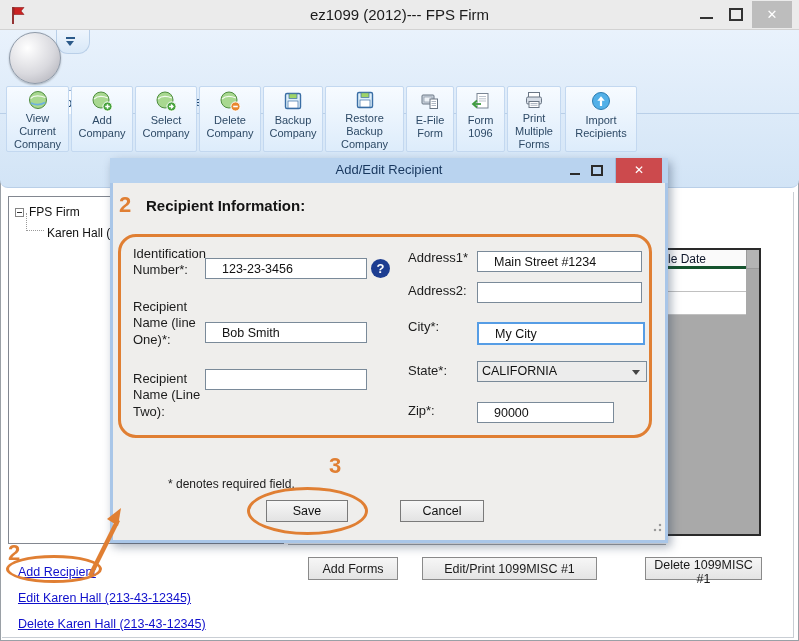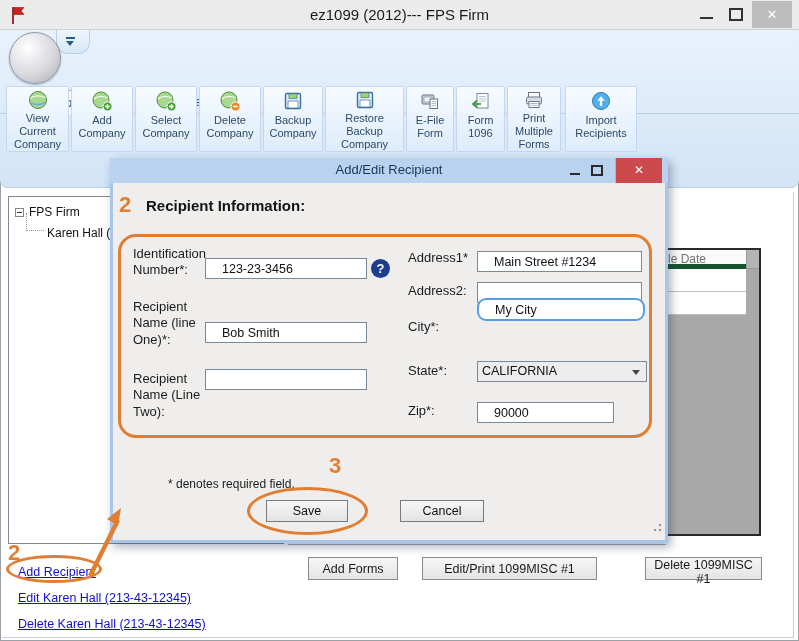--- a/index.html
+++ b/index.html
@@ -49,21 +49,21 @@
   .tree-root { position:absolute; left:6px; top:8px; font-size:12px; color:#111; }
   .tree-expander { display:inline-block; width:9px; height:9px; border:1px solid #848484;
     background:#fff; position:relative; vertical-align:middle; margin-right:5px; }
   .tree-expander .minus { position:absolute; left:1px; top:3px; width:5px; height:1px; background:#333; }
   .tree-child { position:absolute; left:38px; top:29px; font-size:12px; color:#111; }
   .tree-elbow { position:absolute; left:17px; top:16px; width:18px; height:18px;
     border-left:1px dotted #9a9a9a; border-bottom:1px dotted #9a9a9a; }
   .grid { position:absolute; left:600px; top:248px; width:161px; height:288px;
     background:#a9a9a9; border:2px solid #2a2a2a; overflow:hidden; }
   .grid-header { position:absolute; left:0; top:0; width:144px; height:19px; background:#fafafa;
-    border-bottom:5px solid #14532d; font-size:12px; color:#737373; line-height:19px; padding-left:66px; }
+    border-bottom:3px solid #14532d; font-size:12px; color:#0f172a; line-height:19px; padding-left:66px; }
   .grid-corner { position:absolute; left:144px; top:0; width:13px; height:19px; background:#b4b4b4;
     border-bottom:1px solid #9a9a9a; border-left:1px solid #9a9a9a; }
   .grid-row1 { position:absolute; left:0; top:19px; width:144px; height:23px; background:#fff; border-bottom:1px solid #c0c0c0; }
   .grid-row2 { position:absolute; left:0; top:42px; width:144px; height:23px; background:#fff; border-bottom:1px solid #c0c0c0; }
   .hline { position:absolute; height:1px; background:#a6a6a6; }
   .vline { position:absolute; width:1px; background:#c9ced4; }
   
   .pushbtn { position:absolute; height:23px; background:linear-gradient(#f6f6f6,#e4e4e4);
     border:1px solid #8a8a8a; font-size:12.5px; color:#1a1a1a; text-align:center;
     font-family:"Liberation Sans", sans-serif; }
@@ -300,21 +300,21 @@
     <div class="flabel" style="left:23px; top:213px; width:74px;">Recipient Name (Line Two):</div>
     <input class="finput" style="left: 95px; top: 211px; width: 162px;" value="">
 
     <div class="flabel" style="left:298px; top:92px;">Address1*</div>
     <input class="finput" style="left: 367px; top: 93px; width: 165px;" value="Main Street #1234">
 
     <div class="flabel" style="left:298px; top:125px;">Address2:</div>
     <input class="finput" style="left: 367px; top: 124px; width: 165px;" value="">
 
     <div class="flabel" style="left:298px; top:161px;">City*:</div>
-    <input class="finput focused" style="left: 367px; top: 140px; width: 168px; border-radius: 9px;" value="My City">
+    <input class="finput focused" style="left: 367px; top: 164px; width: 168px;" value="My City">
 
     <div class="flabel" style="left:298px; top:205px;">State*:</div>
     <div class="fselect" style="left:367px; top:203px; width:170px;">
       <span>CALIFORNIA</span>
       <span class="chev"></span>
     </div>
 
     <div class="flabel" style="left:298px; top:245px;">Zip*:</div>
     <input class="finput" style="left: 367px; top: 244px; width: 137px;" value="90000">
 

